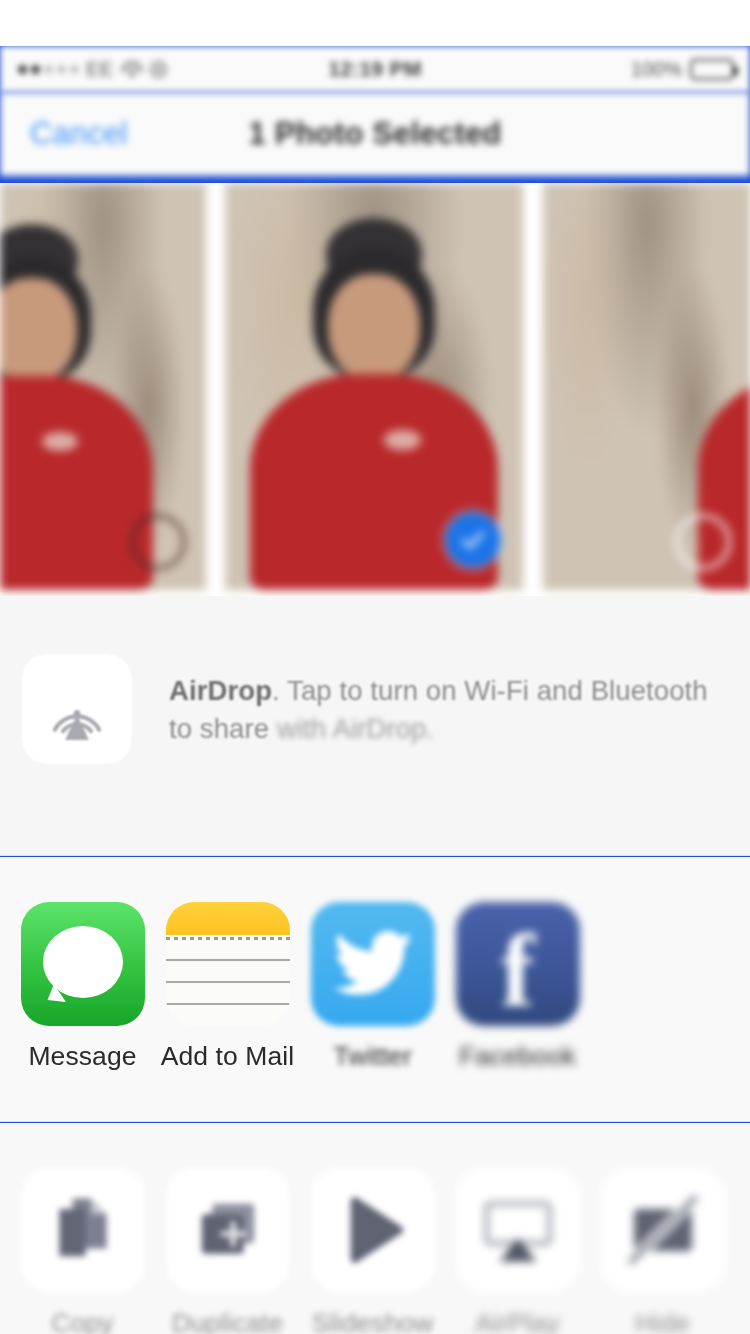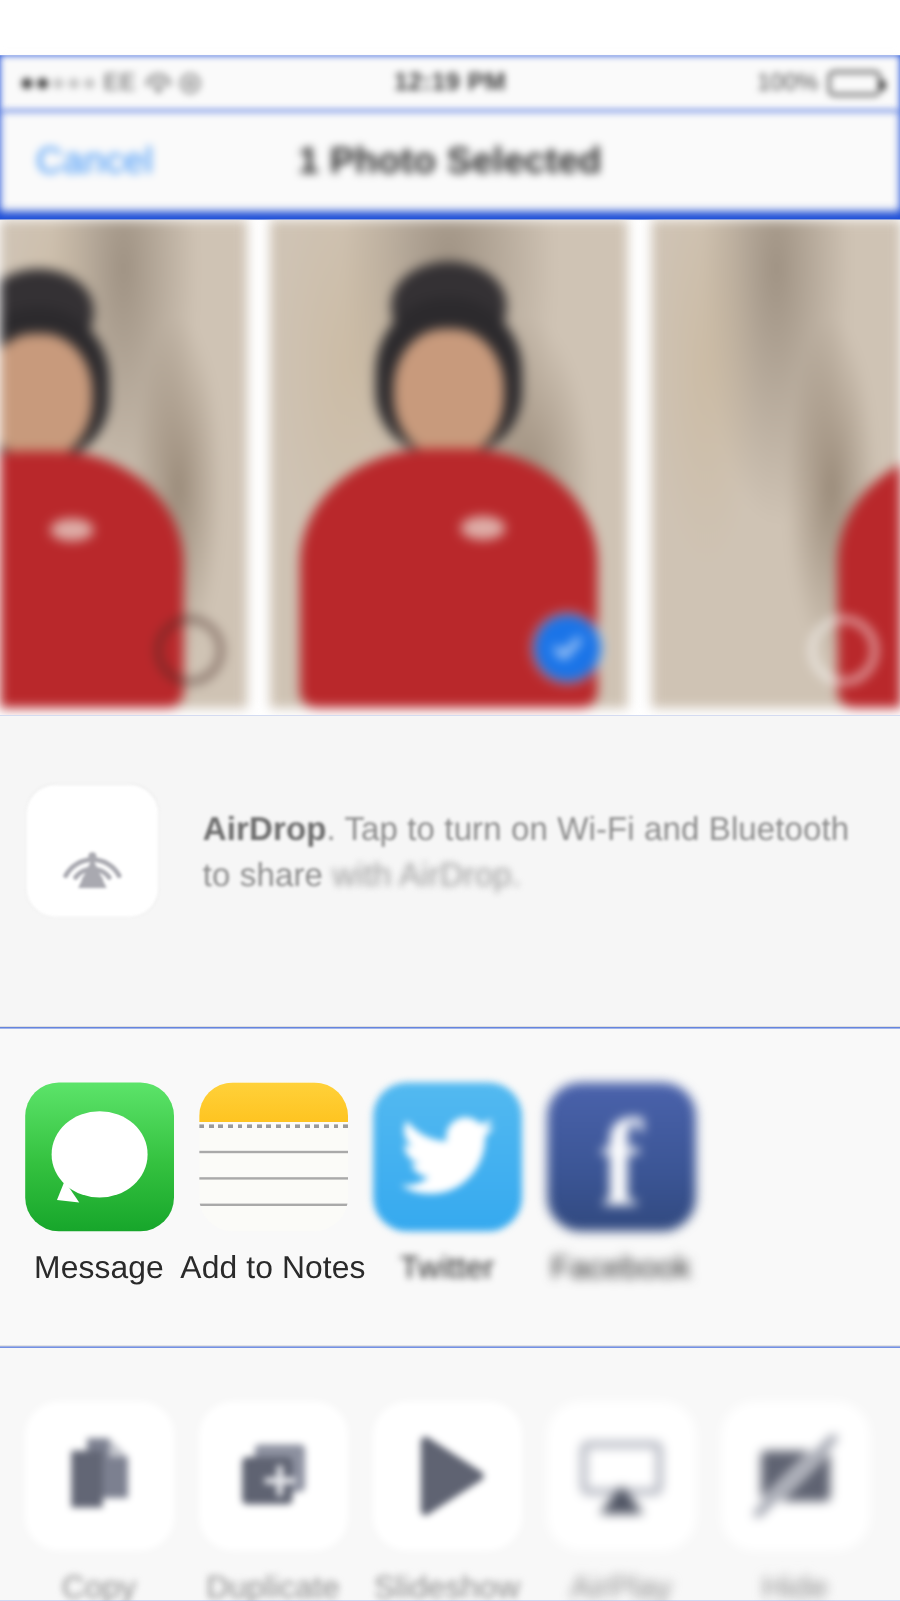--- a/index.html
+++ b/index.html
@@ -399,21 +399,21 @@
 
 
       <button class="share-item">
         <span class="app-tile ic-notes">
           <span class="pad-top"></span>
             <span class="dots"></span>
           <span class="rule" style="top:57px"></span>
           <span class="rule" style="top:79px"></span>
           <span class="rule" style="top:101px"></span>
         </span>
-        <span class="share-label">Add to Notes</span>
+        <span class="share-label">Add to Mail</span>
       </button>
 
       <button class="share-item blur-2">
         <span class="app-tile ic-twitter">
           <svg viewBox="0 0 24 24">
             <path fill="#ffffff" d="M23 4.9c-.8.4-1.7.6-2.6.8a4.5 4.5 0 0 0 2-2.5c-.9.5-1.9.9-2.9 1.1a4.5 4.5 0 0 0-7.7 4.1A12.8 12.8 0 0 1 2.5 3.6a4.5 4.5 0 0 0 1.4 6c-.7 0-1.4-.2-2-.5 0 2.2 1.5 4 3.6 4.4-.7.2-1.4.2-2 .1a4.5 4.5 0 0 0 4.2 3.1A9 9 0 0 1 1 18.6a12.7 12.7 0 0 0 6.9 2c8.3 0 12.8-6.9 12.8-12.8v-.6c.9-.6 1.6-1.4 2.3-2.3z"></path>
           </svg>
         </span>
         <span class="share-label">Twitter</span>
       </button>

